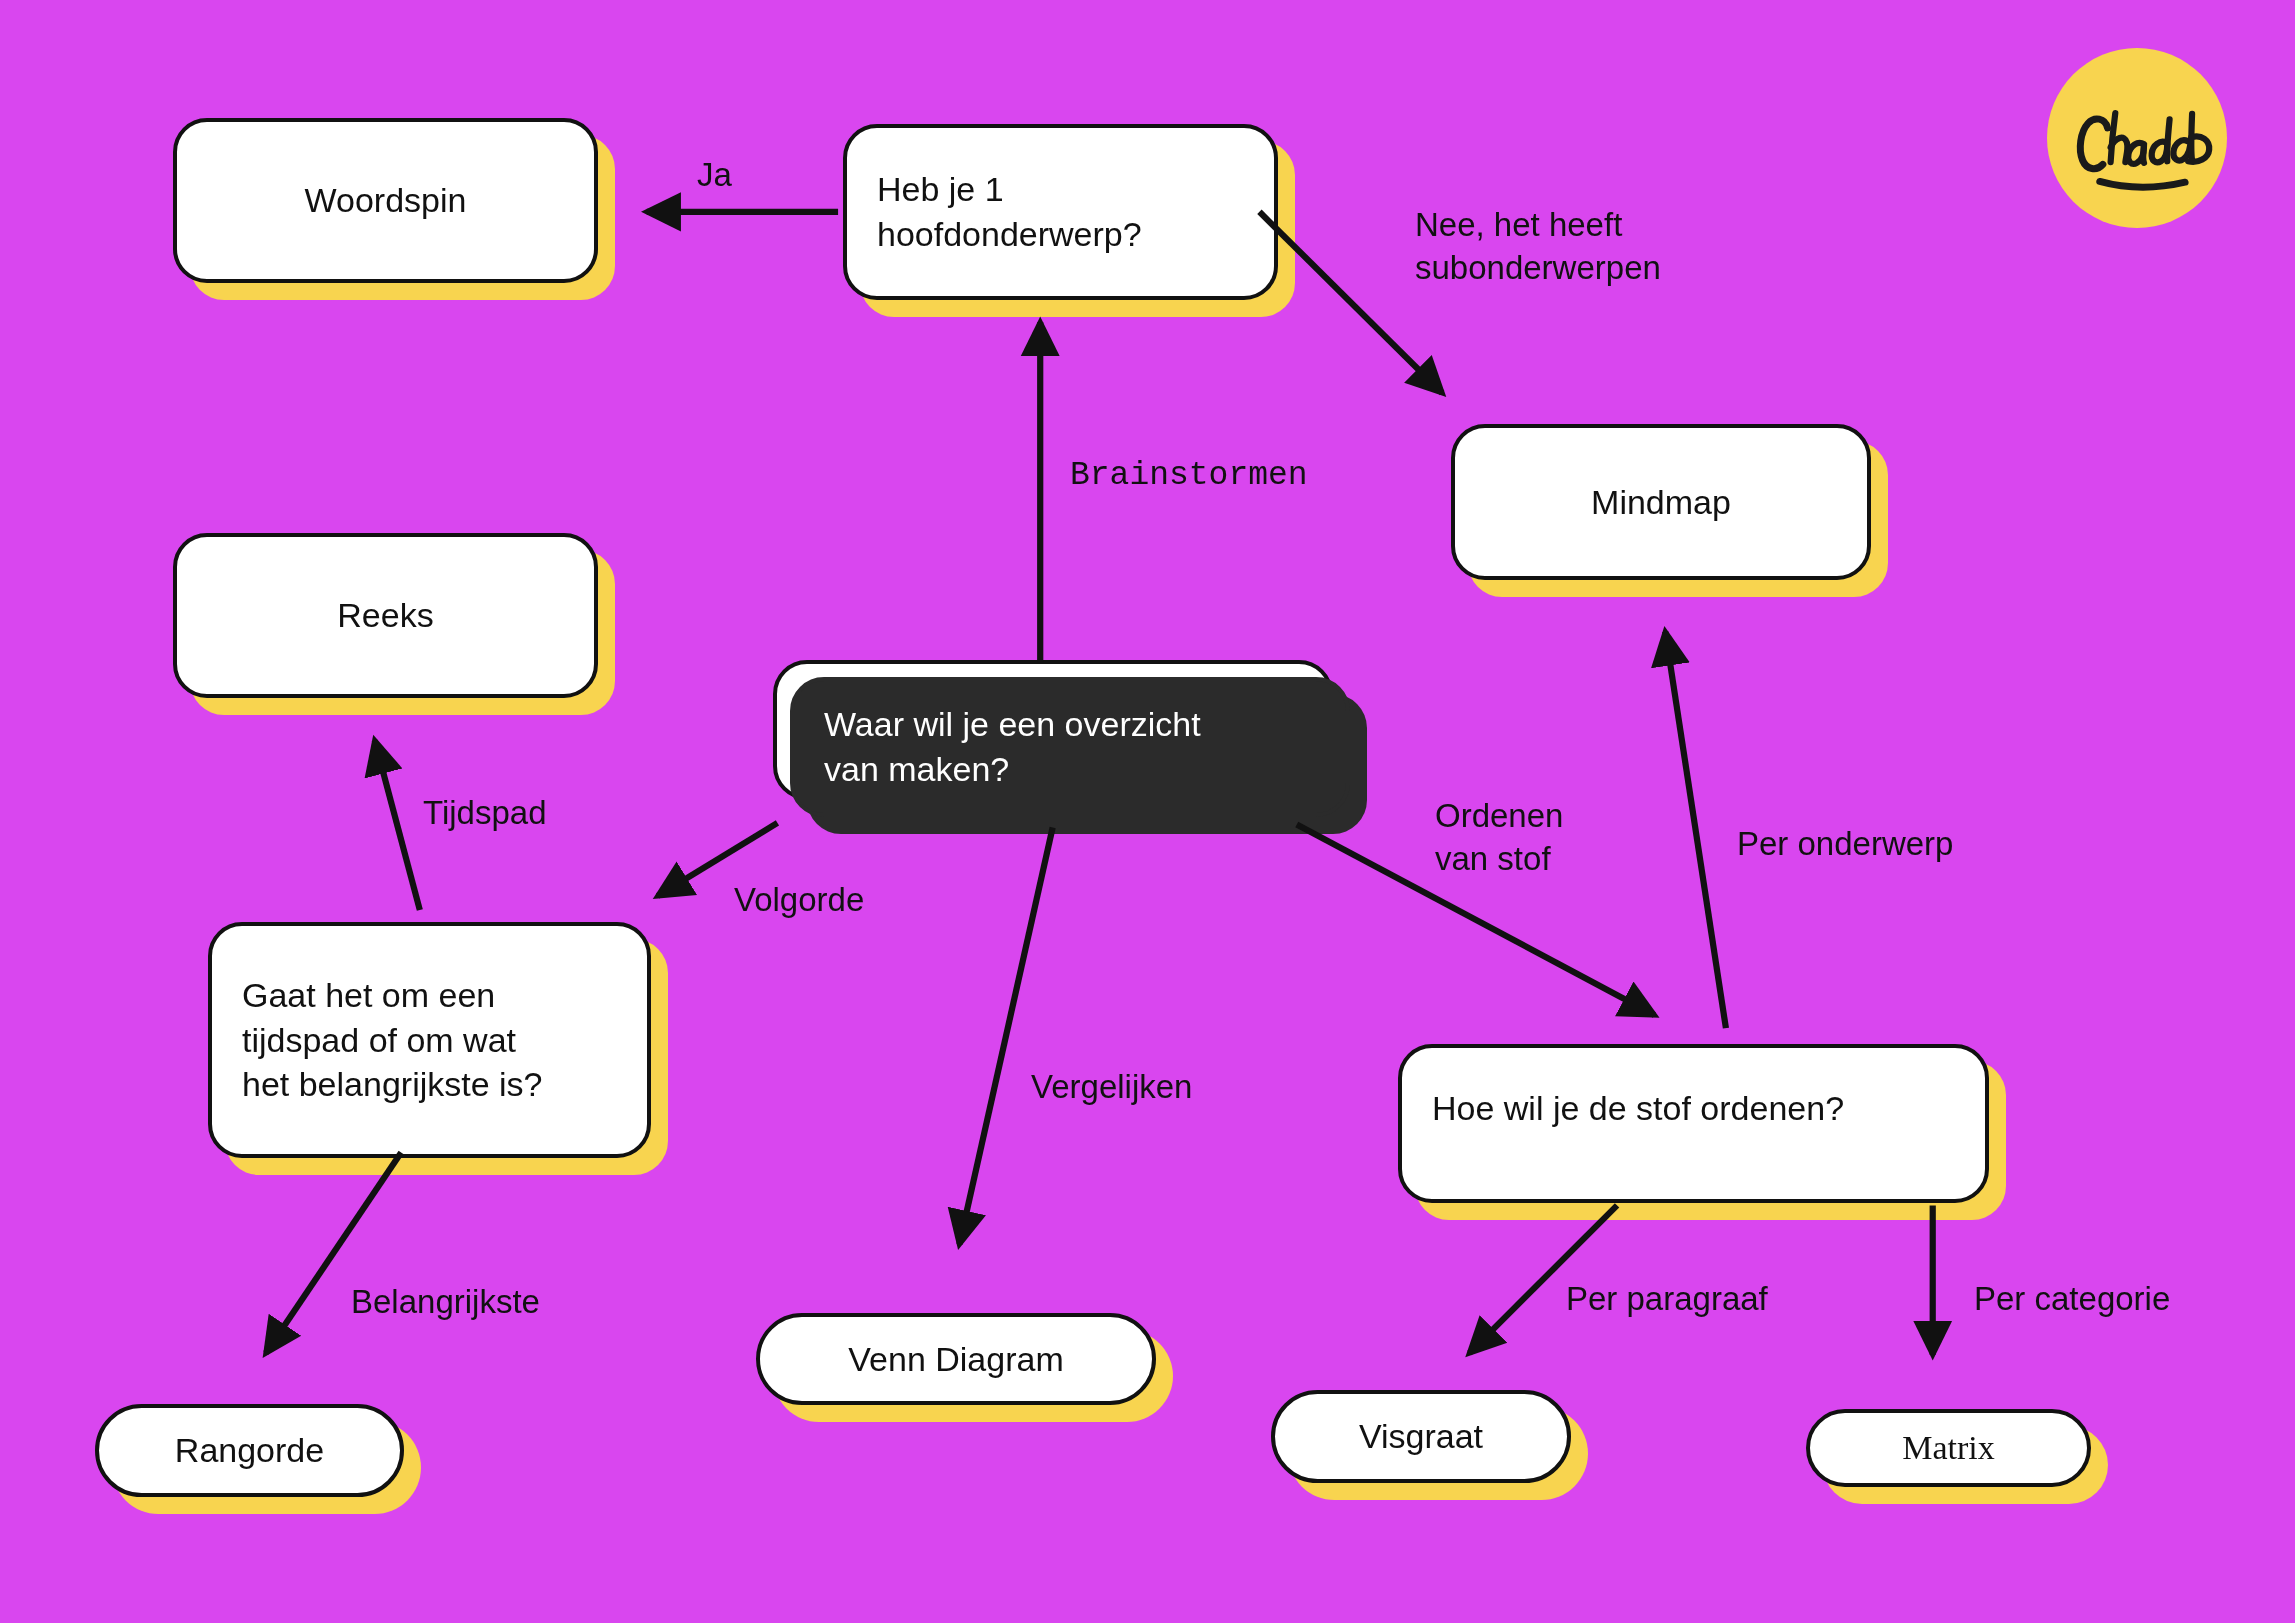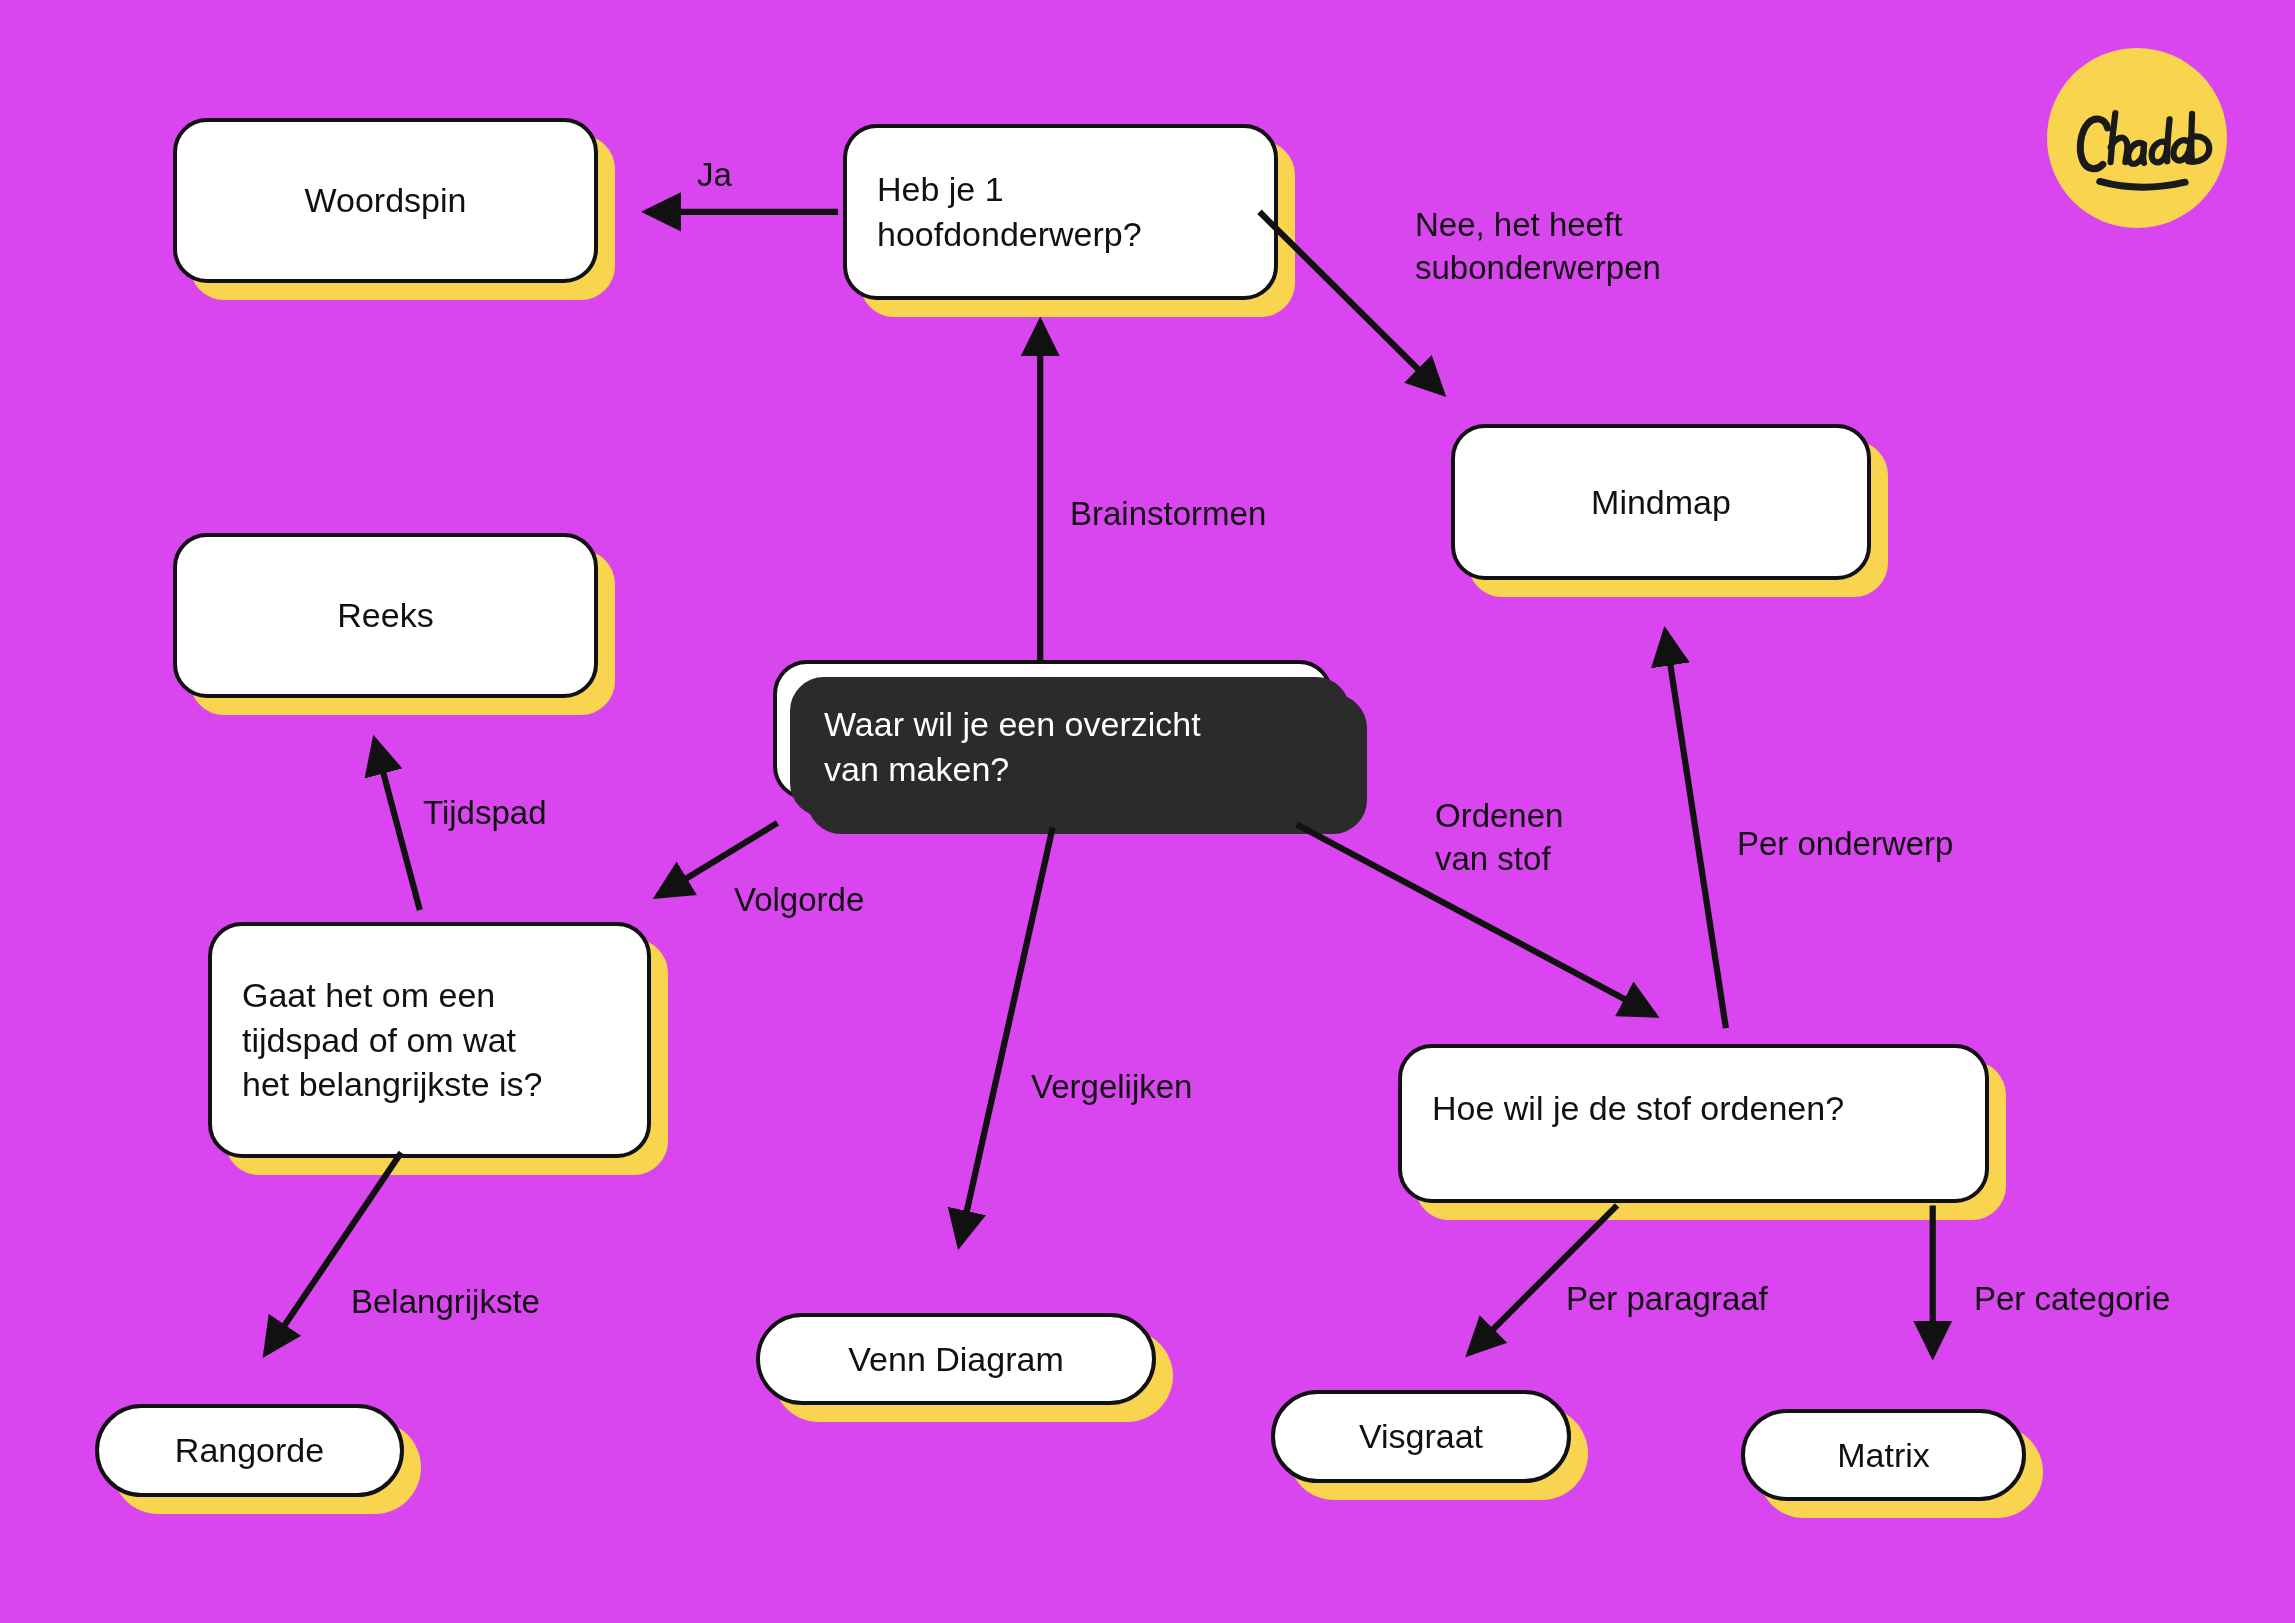--- a/index.html
+++ b/index.html
@@ -217,32 +217,32 @@
     <div class="face"></div>
     <div class="label">Venn Diagram</div>
   </div>
 
   <div class="node r-pill center-align" style="left:1271px; top:1390px; width:300px; height:93px;">
     <div class="plate"></div>
     <div class="face"></div>
     <div class="label">Visgraat</div>
   </div>
 
-  <div class="node r-pill center-align" style="left:1741px; top:1409px; width:285px; height:92px;">
+  <div class="node r-pill center-align" style="left:1806px; top:1409px; width:285px; height:78px;font-family:Liberation Serif, serif;">
     <div class="plate"></div>
     <div class="face"></div>
     <div class="label">Matrix</div>
   </div>
 
   <div class="edge-label" style="left:697px; top:154px;">Ja</div>
 
   <div class="edge-label" style="left:1415px; top:204px;">Nee, het heeft
 subonderwerpen</div>
 
-  <div class="edge-label" style="left:1070px; top:493px;">Brainstormen</div>
+  <div class="edge-label" style="left:1070px; top:455px;font-family:Liberation Mono, monospace;">Brainstormen</div>
 
   <div class="edge-label" style="left:734px; top:879px;">Volgorde</div>
 
   <div class="edge-label" style="left:1031px; top:1030px;margin-top:36px;">Vergelijken</div>
 
   <div class="edge-label" style="left:1435px; top:795px;">Ordenen
 van stof</div>
 
   <div class="edge-label" style="left:423px; top:792px;">Tijdspad</div>
 

